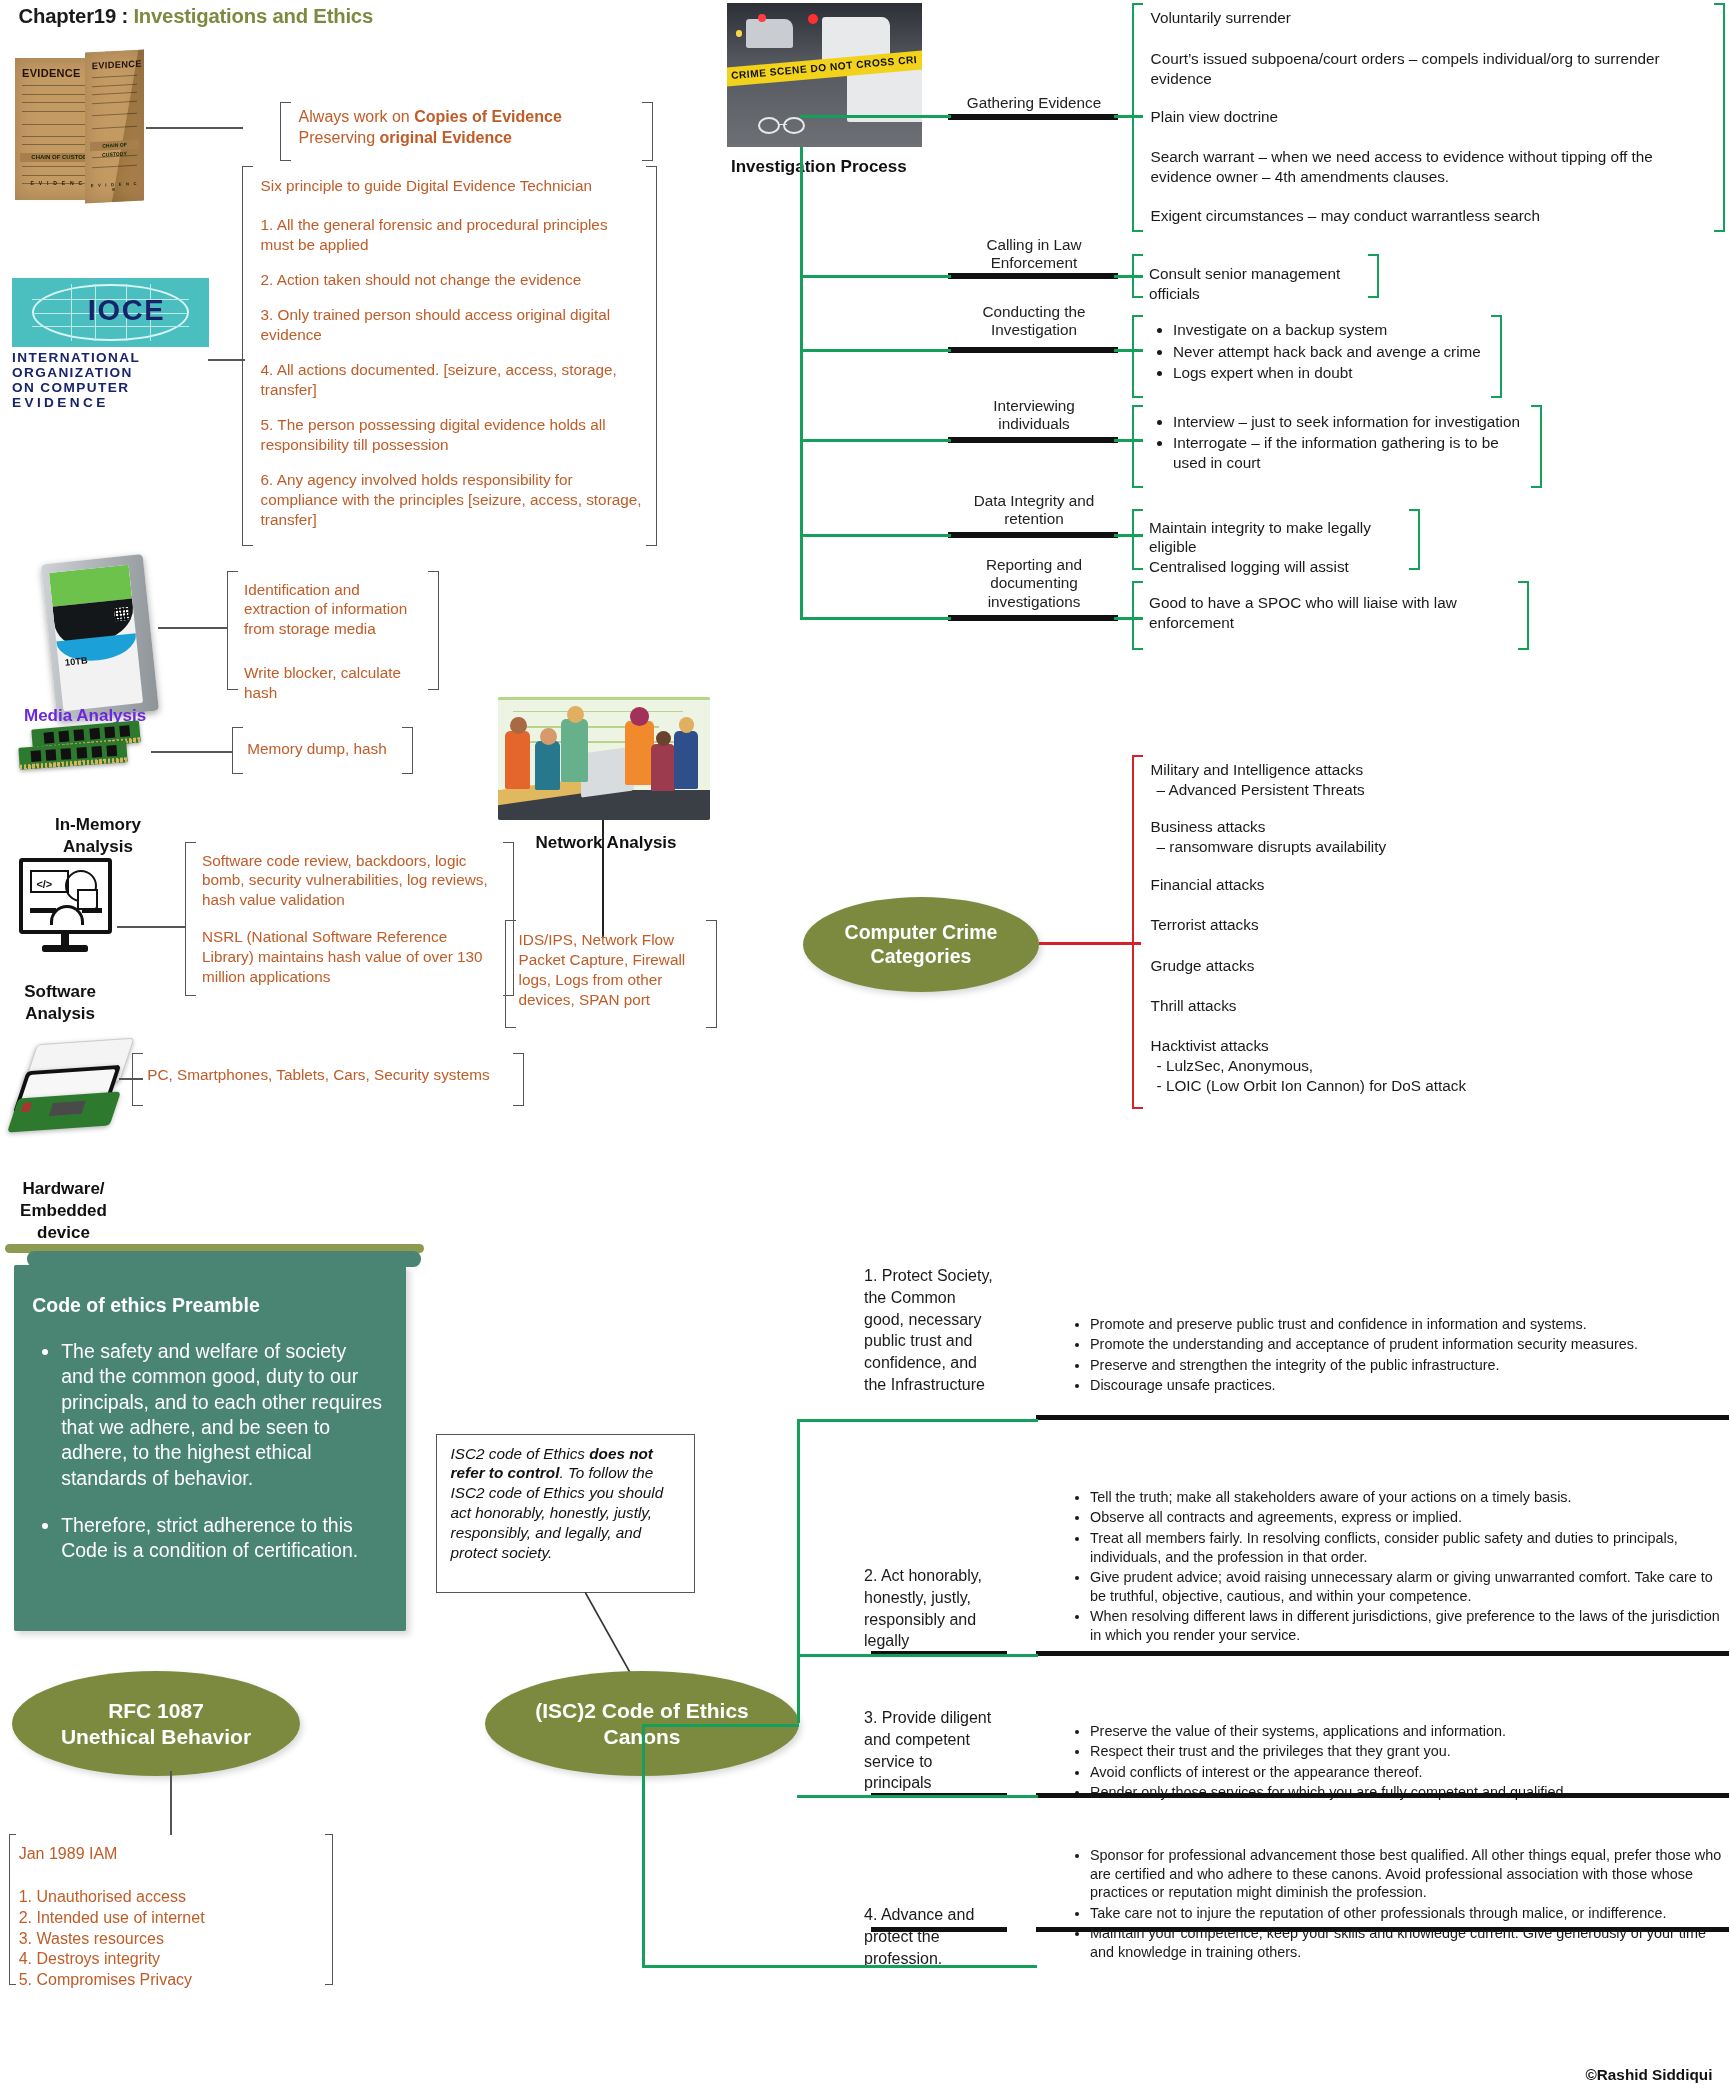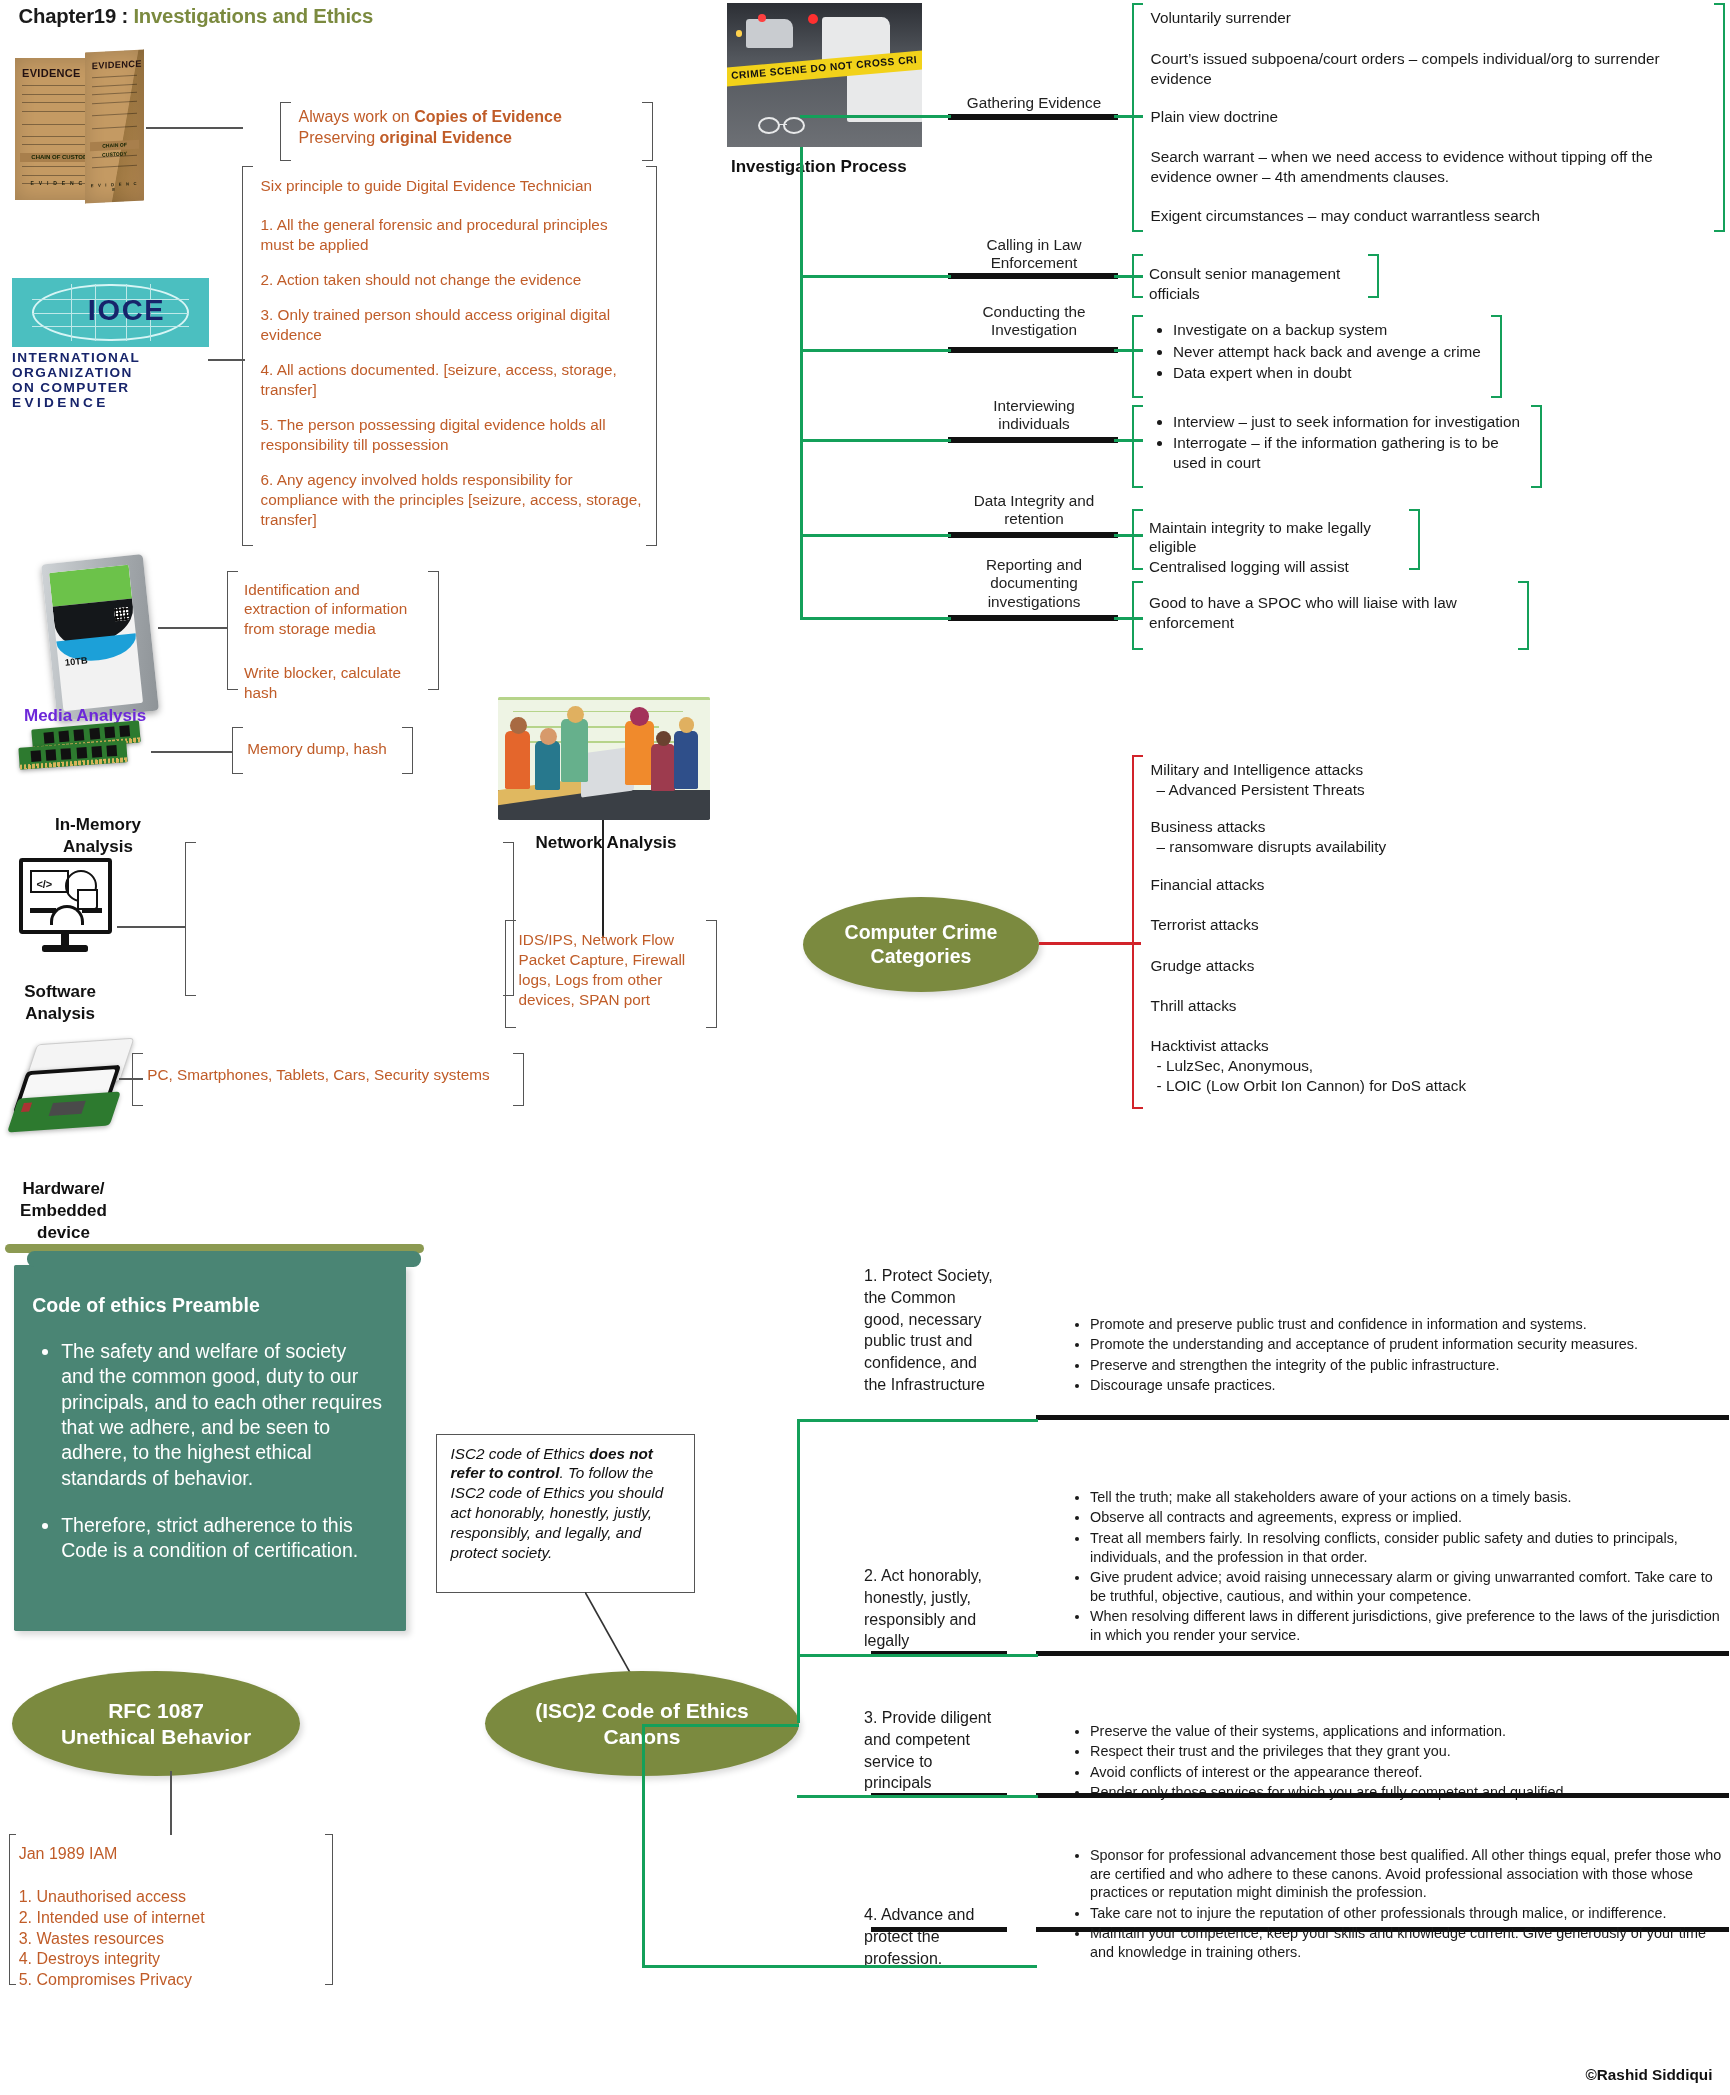--- a/index.html
+++ b/index.html
@@ -289,20 +289,24 @@
 </div>
 <div class="t" style="left:5.1px; top:981px; font-size:17px; font-weight:bold; color:#111; text-align:center; width:110px;">
   <div>Software</div>
   <div>Analysis</div>
 </div>
 <div class="line" style="left:117px; top:926px; width:68px; height:1.7px;"></div>
 
 <div class="brk" style="left:185px; top:842px; width:329px; height:154px;">
   <div class="bk-l"></div>
     <div class="bk-r"></div>
+  <div class="brk-body t t17 orange" style="top:8.5px; left:17px; right:13.6px;">
+    <div style="margin-bottom:17px">Software code review, backdoors, logic bomb, security vulnerabilities, log reviews, hash value validation</div>
+    <div>NSRL (National Software Reference Library) maintains hash value of over 130 million applications</div>
+  </div>
 </div>
 
 <div class="hwstack" style="left:12px; top:1041px; width:127px; height:93px;">
   <div class="card" style="left:18.6px; top:0; width:95px; height:44px; background:#f4f4f4; border:0.8px solid #ccc; transform:skewX(-22deg) rotate(-4deg);"></div>
   <div class="card" style="left:8.5px; top:27px; width:92px; height:42px; background:#111; transform:skewX(-22deg) rotate(-4deg);">
     <div style="position:absolute; left:4.2px; top:4.2px; right:4.2px; bottom:4.2px; background:#f7f7f7; border-radius:2.5px;"></div>
   </div>
   <div class="card" style="left:1.7px; top:54px; width:100px; height:34px; background:#2d7a2f; transform:skewX(-22deg) rotate(-4deg);">
     <div style="position:absolute; left:36px; top:6.8px; width:32px; height:13.6px; background:#4a4a4a;"></div>
     <div style="position:absolute; left:6.8px; top:5.1px; width:8.5px; height:8.5px; background:#a33;"></div>
@@ -407,21 +411,21 @@
 <div class="kline" style="left:948px; top:347px; width:170px; height:6px;"></div>
 <div class="gline" style="left:800px; top:349px; width:151px; height:2.5px;"></div>
 <div class="gline" style="left:1114px; top:349px; width:29px; height:2.5px;"></div>
 <div class="brk brk-green" style="left:1132px; top:315px; width:370px; height:83px;">
   <div class="bk-l"></div>
     <div class="bk-r"></div>
   <div class="brk-body t t17 black" style="top:5.1px; left:17px; right:10.2px;">
     <ul class="bullets">
       <li>Investigate on a backup system</li>
       <li>Never attempt hack back and avenge a crime</li>
-      <li>Data expert when in doubt</li>
+      <li>Logs expert when in doubt</li>
     </ul>
   </div>
 </div>
 
 <div class="t" style="left:941px; top:397px; width:186px; text-align:center; font-size:15.3px; color:#222; line-height:1.2;">
   <div>Interviewing</div>
   <div>individuals</div>
 </div>
 <div class="kline" style="left:948px; top:437px; width:170px; height:6px;"></div>
 <div class="gline" style="left:800px; top:439px; width:151px; height:2.5px;"></div>

